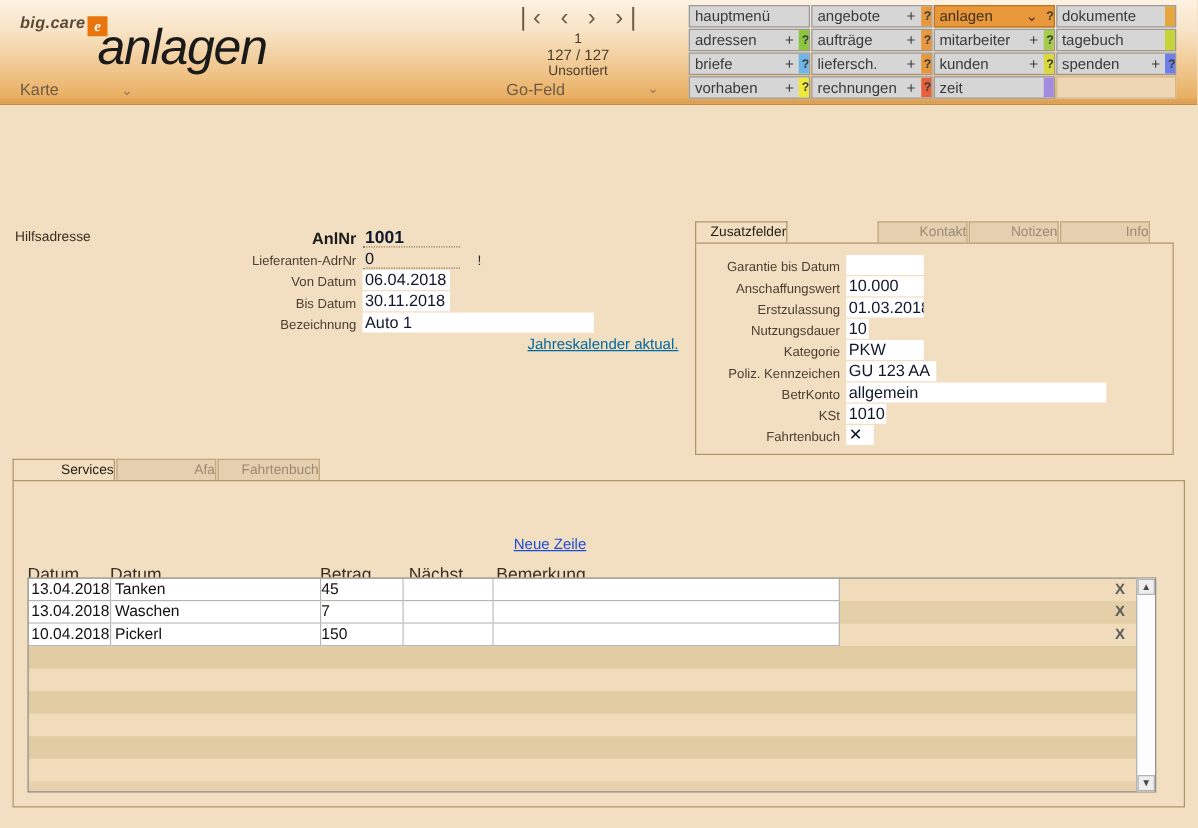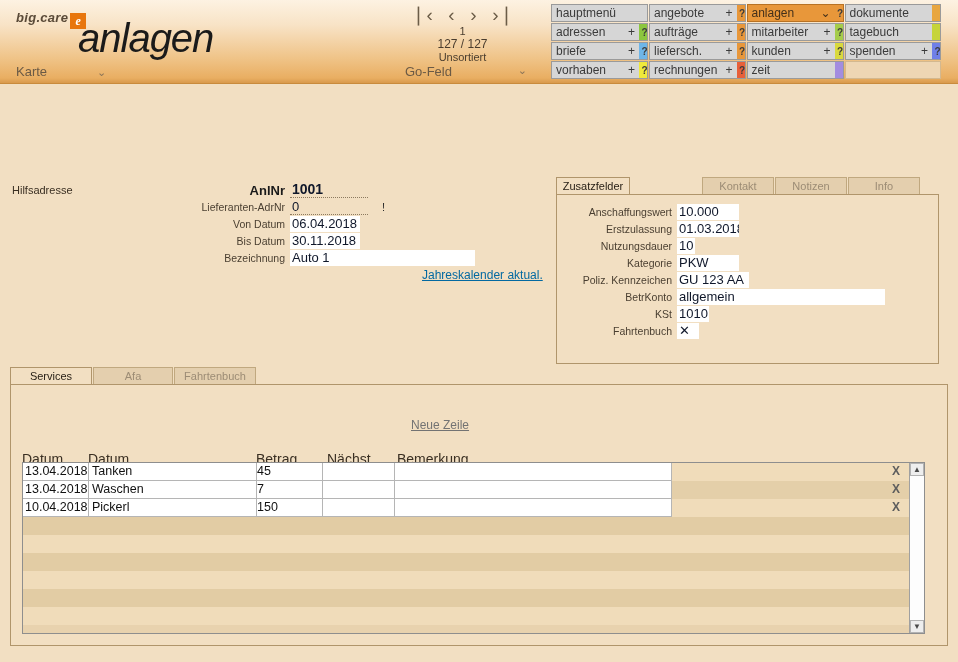--- a/index.html
+++ b/index.html
@@ -91,21 +91,21 @@
   
   #body { position: relative; width: 958px; height: 578px; background: #f2dfc2; }
 
   #hilfsadresse {
     position: absolute; left: 12px; top: 100px;
     font-size: 11px; color: #3a2f22;
   }
 
   
   #mainfields { position: absolute; left: 200px; top: 98px; width: 350px; }
-  .frow { display: flex; align-items: center; height: 16px; margin-bottom: 1px; }
+  .frow { display: flex; align-items: flex-end; height: 16px; margin-bottom: 1px; }
   .frow .lab {
     width: 90px; text-align: right; padding-right: 5px;
     font-size: 10.5px; color: #4a3f31; flex-shrink: 0;
   }
   .frow .val {
     font-size: 13px; color: #0f172a; background: #fff;
     height: 16px; line-height: 15px; padding-left: 2px;
     white-space: nowrap; overflow: hidden;
   }
   #row-annr .lab { font-size: 13px; font-weight: bold; color: #1a1a1a; }
@@ -122,21 +122,21 @@
   #jahreslink {
     position: absolute; left: 422px; top: 184px;
     font-size: 12px; color: #0369a1;
     text-decoration: underline; cursor: pointer;
   }
 
   
   #rpanel { position: absolute; left: 556px; top: 93px; width: 383px; height: 188px; }
   .tabrow { display: flex; height: 18px; }
   .tab {
-    height: 18px; line-height: 17px; text-align: center;
+    height: 18px; line-height: 17px; text-align: right;
     font-size: 11px; color: #9c8c75;
     background: #e4cfae; border: 1px solid #c0a membership;
     border: 1px solid #c0a87f; border-bottom: none;
     margin-right: 1px; cursor: default;
   }
   .tab.sel { background: #f2dfc2; color: #2a2218; border-color: #b0956b; }
   #tab-zusatzfelder { width: 74px; }
   #tab-bild { width: 70px; margin-top: 36px; }
   #tab-kontakt { width: 72px; }
   #tab-notizen { width: 72px; }
@@ -152,22 +152,22 @@
   #lower { position: absolute; left: 10px; top: 283px; width: 938px; height: 280px; }
   #lower .tab { font-size: 11px; }
   #tab-services { width: 82px; }
   #tab-afa { width: 80px; }
   #tab-fahrtenbuch { width: 82px; }
   #lowerbody {
     border: 1px solid #b0956b; background: #f2dfc2;
     height: 262px; margin-top: -1px; position: relative;
   }
   #neuezeile {
-    position: absolute; left: 400px; top: 33px;
-    font-size: 12px; color: #737373; text-decoration: underline; cursor: pointer;
+    position: absolute; left: 400px; top: 43px;
+    font-size: 12px; color: #1d4ed8; text-decoration: underline; cursor: pointer;
   }
 
   
   #tbl-head {
     position: absolute; left: 11px; top: 66px; width: 900px;
     display: flex; font-size: 14px; color: #3a2f22;
   }
   #tbl-head .h-datum { width: 66px; }
   #tbl-head .h-arbeit { width: 168px; }
   #tbl-head .h-betrag { width: 66px; text-align: left; padding-right: 2px; }
@@ -353,20 +353,24 @@
   <div id="rpanel">
     <div class="tabrow" id="rtabs">
         <div class="tab sel" id="tab-zusatzfelder">Zusatzfelder</div>
         <div class="tab" id="tab-bild">Bild</div>
         <div class="tab" id="tab-kontakt">Kontakt</div>
         <div class="tab" id="tab-notizen">Notizen</div>
         <div class="tab" id="tab-info">Info</div>
       </div>
     <div class="panelbody">
       <div id="rfields">
+          <div class="frow">
+            <div class="lab">Garantie bis Datum</div>
+            <div class="val" style="width: 62px;"></div>
+          </div>
           <div class="frow">
             <div class="lab">Anschaffungswert</div>
             <div class="val" style="width: 62px;">10.000</div>
           </div>
           <div class="frow">
             <div class="lab">Erstzulassung</div>
             <div class="val" style="width: 62px;">01.03.2018</div>
           </div>
           <div class="frow">
             <div class="lab">Nutzungsdauer</div>

